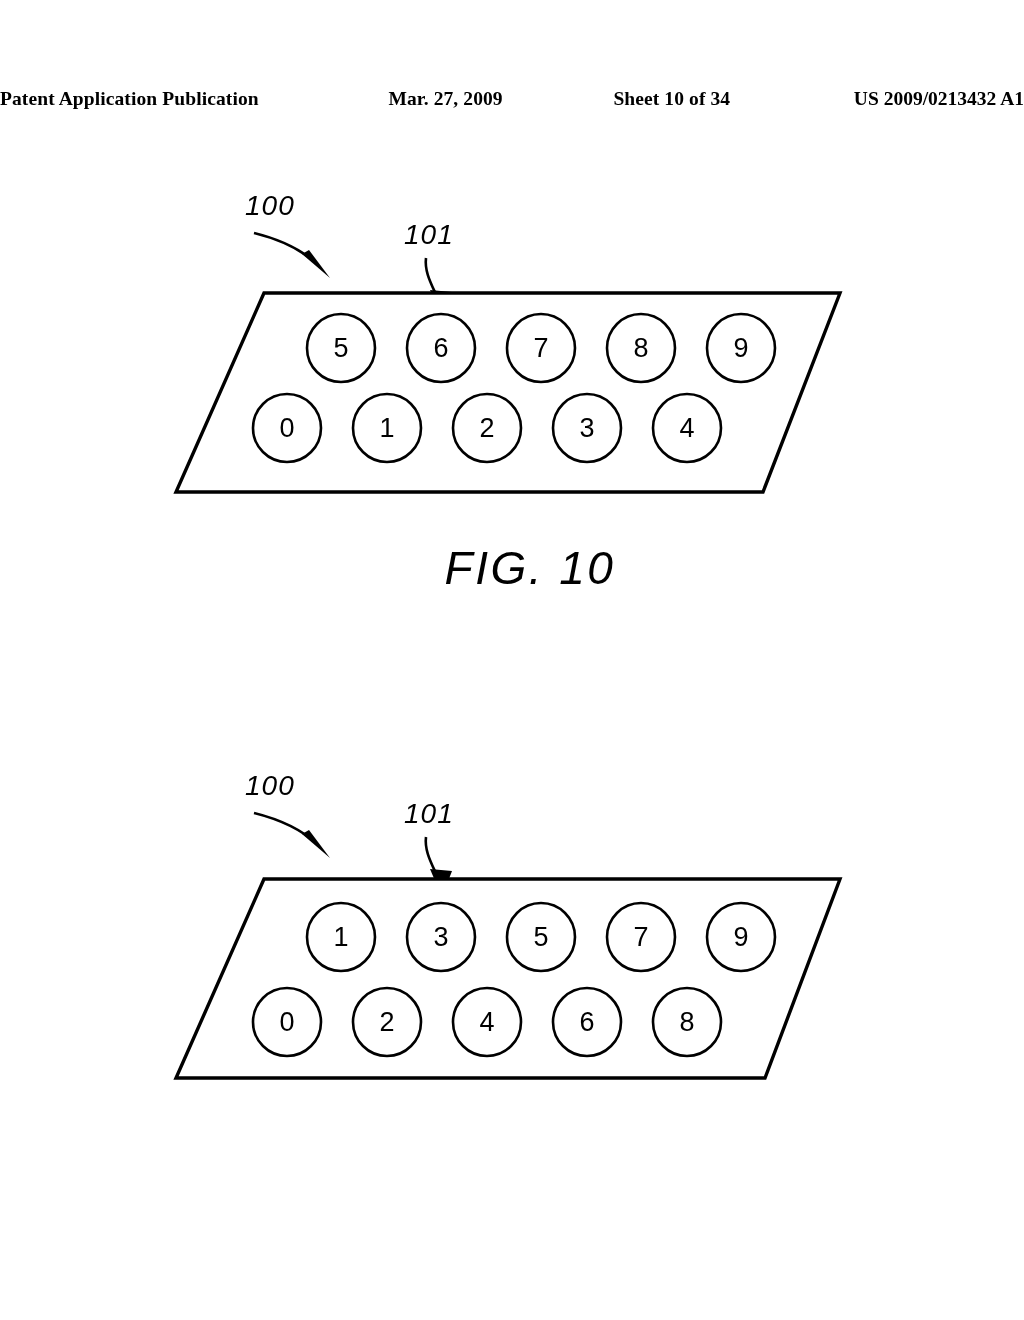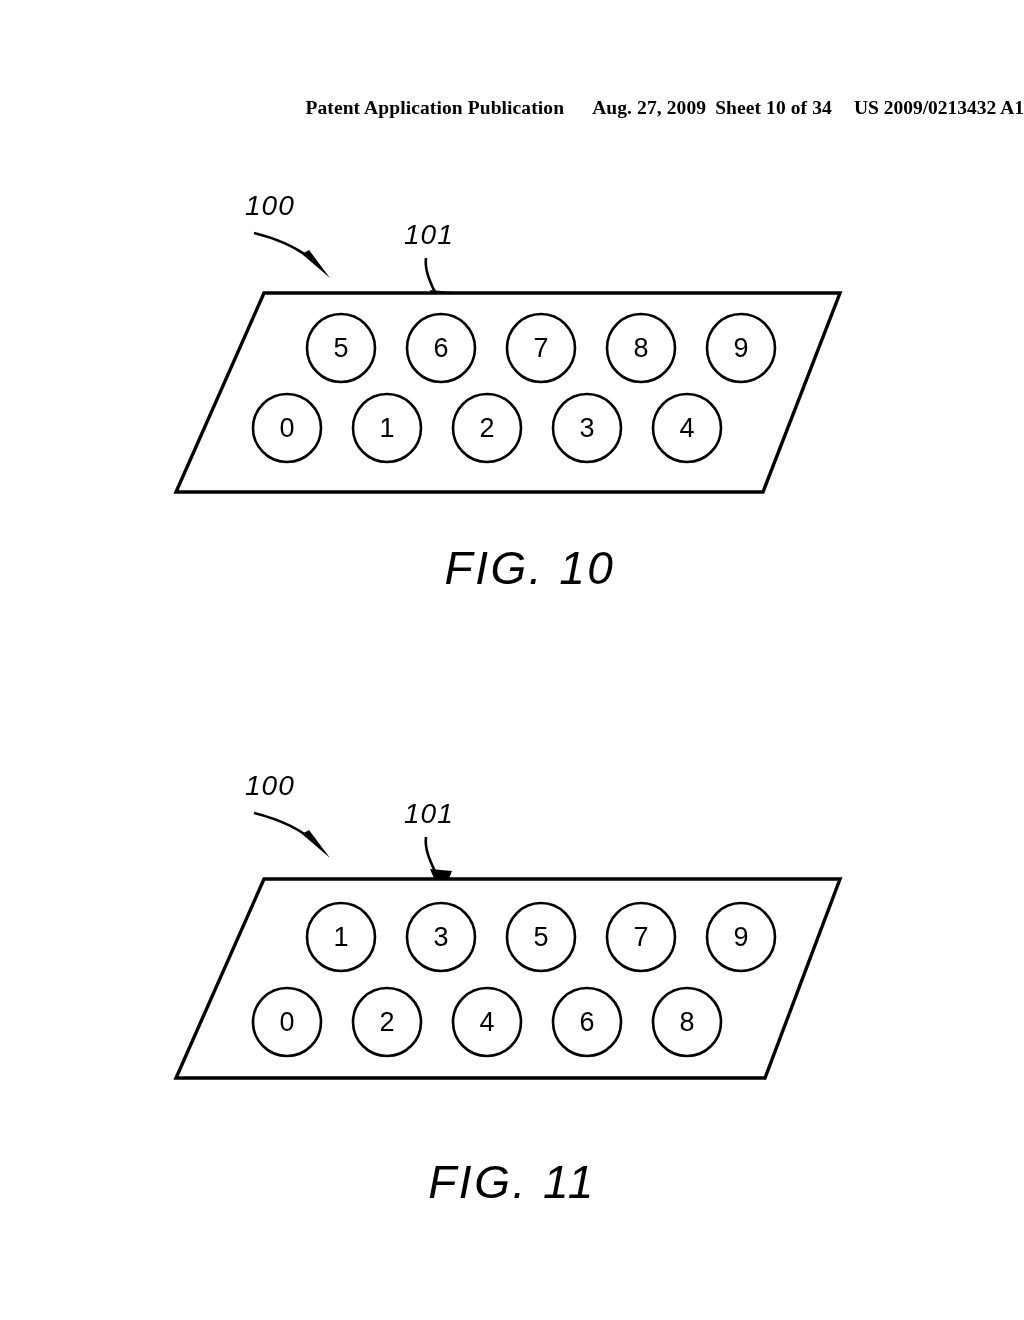--- a/index.html
+++ b/index.html
@@ -15,33 +15,33 @@
     overflow: hidden;
   }
 
   
   .page-header {
     position: absolute;
     top: 88px;
     left: 0;
     width: 1024px;
     display: flex;
-    justify-content: flex-end;
+    justify-content: space-between;
     align-items: baseline;
     font-family: "Liberation Serif", serif;
     font-weight: bold;
     font-size: 19.5px;
     letter-spacing: 0.1px;
     color: #000000;
     white-space: nowrap;
   }
   .page-header .hdr-pub { margin-right: 28px; }
   .page-header .hdr-date { margin-right: 9px; }
   .page-header .hdr-sheet { margin-right: 22px; }
-  .page-header .hdr-patno { letter-spacing: 0px; margin-top: 9px; }
+  .page-header .hdr-patno { letter-spacing: 0px; }
 
   
   .figure {
     position: absolute;
     left: 0;
     width: 1004px;
   }
   #figure-10 { top: 170px; height: 460px; }
   #figure-11 { top: 755px; height: 480px; }
 
@@ -98,21 +98,21 @@
     stroke: #000000;
     stroke-width: 2.6;
   }
   .arrow-head { fill: #000000; stroke: none; }
 </style>
 </head>
 <body>
 
 <div class="page-header">
   <span class="hdr-pub">Patent Application Publication</span>
-  <span class="hdr-date">Aug. 27, 2009</span>
+  <span class="hdr-date">Mar. 27, 2009</span>
   <span class="hdr-sheet">Sheet 10 of 34</span>
   <span class="hdr-patno">US 2009/0213432 A1</span>
 </div>
 
 <div class="figure" id="figure-10">
   <svg class="fig-svg" width="1024" height="380" viewBox="0 0 1024 380">
 
     <text class="ref-num" x="245" y="45">100</text>
     <path class="lead-line" d="M 254 63 C 282 70 302 80 317 94"></path>
     <polygon class="arrow-head" points="302,84 330,108 309,80"></polygon>
@@ -202,14 +202,13 @@
       <text class="nozzle-num" x="487" y="267">4</text>
 
       <circle class="nozzle-circle" cx="587" cy="267" r="34"></circle>
       <text class="nozzle-num" x="587" y="267">6</text>
 
       <circle class="nozzle-circle" cx="687" cy="267" r="34"></circle>
       <text class="nozzle-num" x="687" y="267">8</text>
     </g>
   </svg>
 
-  <div class="fig-caption">FIG. 11</div>
 </div>
 
 </body></html>

